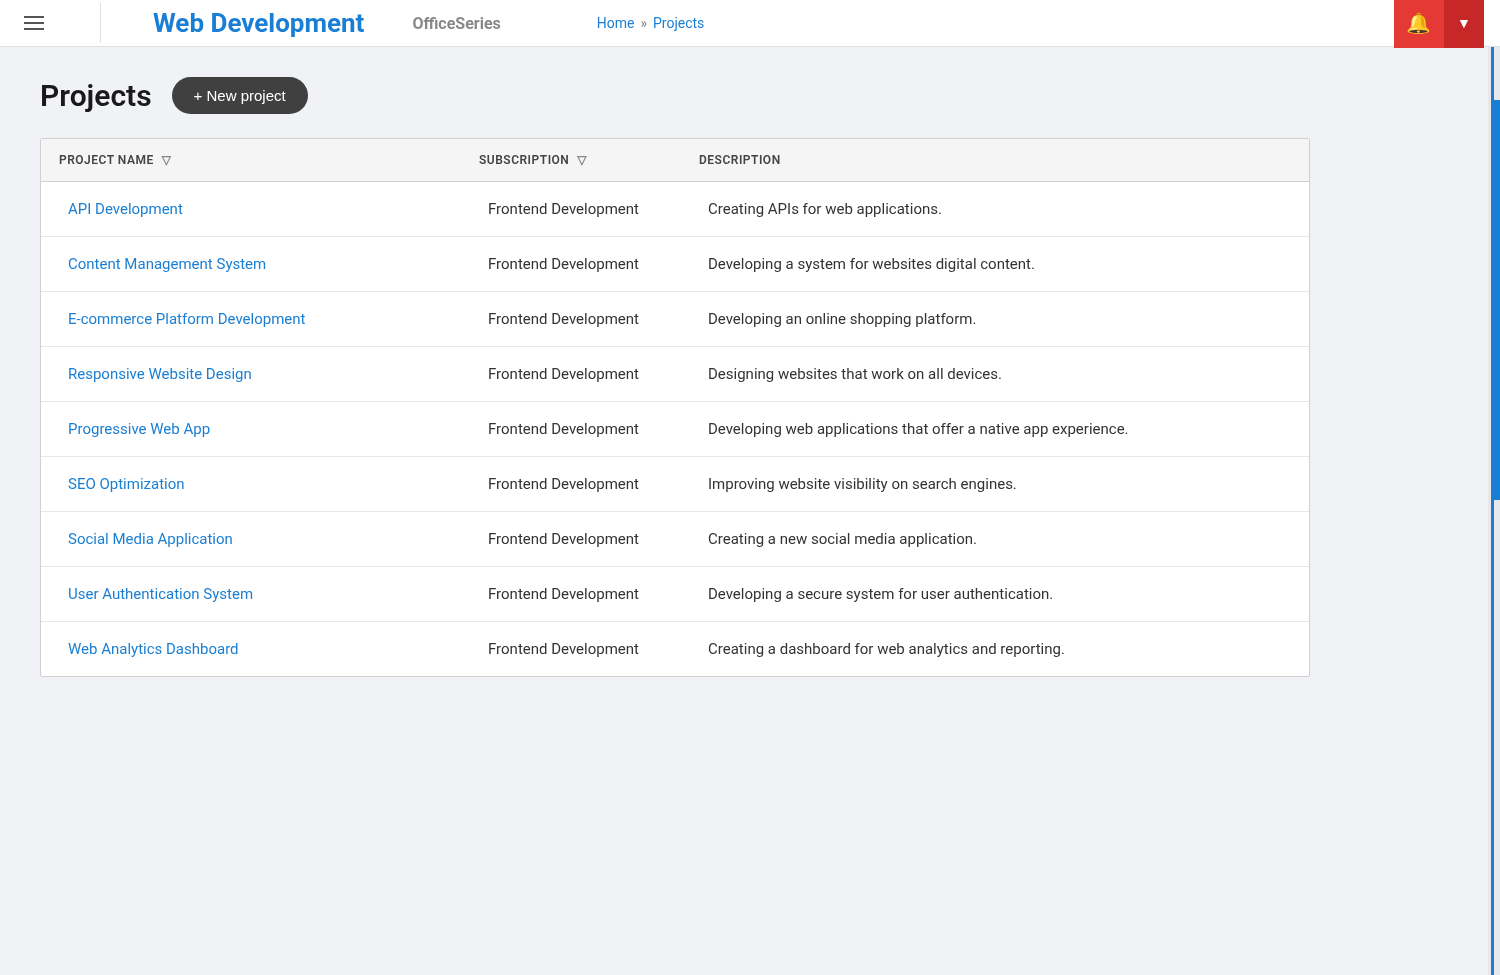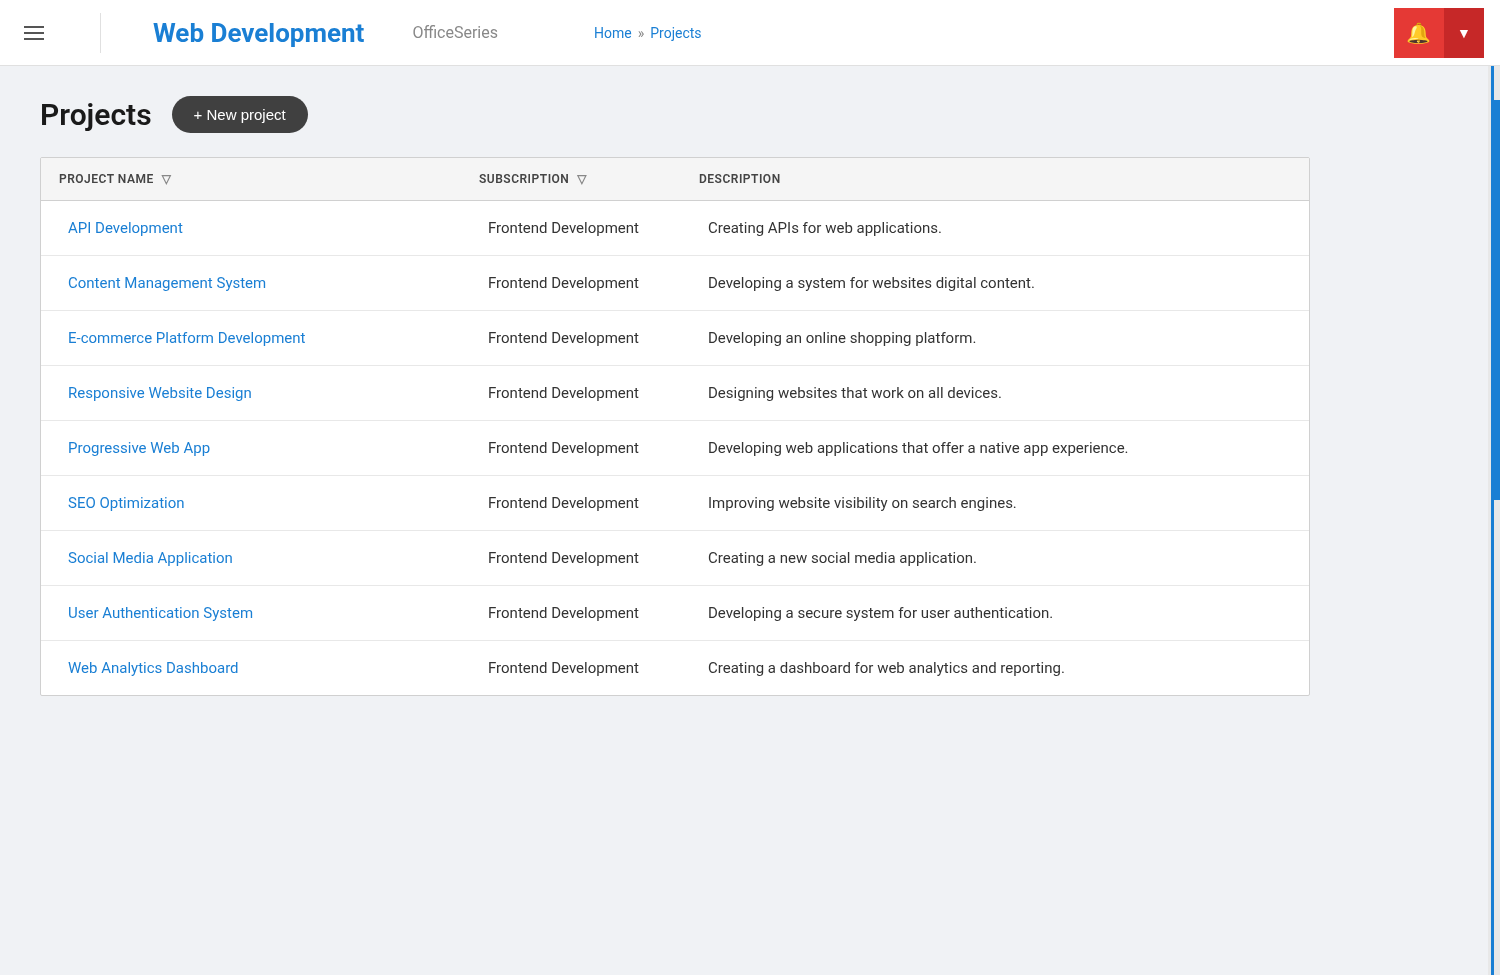--- a/index.html
+++ b/index.html
@@ -12,21 +12,21 @@
       font-family: -apple-system, BlinkMacSystemFont, 'Segoe UI', Roboto, Arial, sans-serif;
       background: #f0f2f5;
       min-height: 975px;
       overflow-x: hidden;
     }
 
     
     .header {
       background: #ffffff;
       border-bottom: 1px solid #e0e0e0;
-      height: 66px;
+      height: 47px;
       display: flex;
       align-items: center;
       padding: 16px 16px;
       position: relative;
       z-index: 10;
       gap: 36px;
     }
 
     .header-menu-icon {
       display: flex;
@@ -54,21 +54,21 @@
     .header-title {
       font-size: 26px;
       font-weight: 700;
       color: #1a7fd4;
       margin-right: 12px;
     }
 
     .header-subtitle {
       font-size: 16px;
       color: #888;
-      font-weight: 400;
+      font-weight: 700;
     }
 
     .header-nav {
       margin-left: 60px;
       display: flex;
       align-items: center;
       gap: 6px;
     }
 
     .header-nav a {

